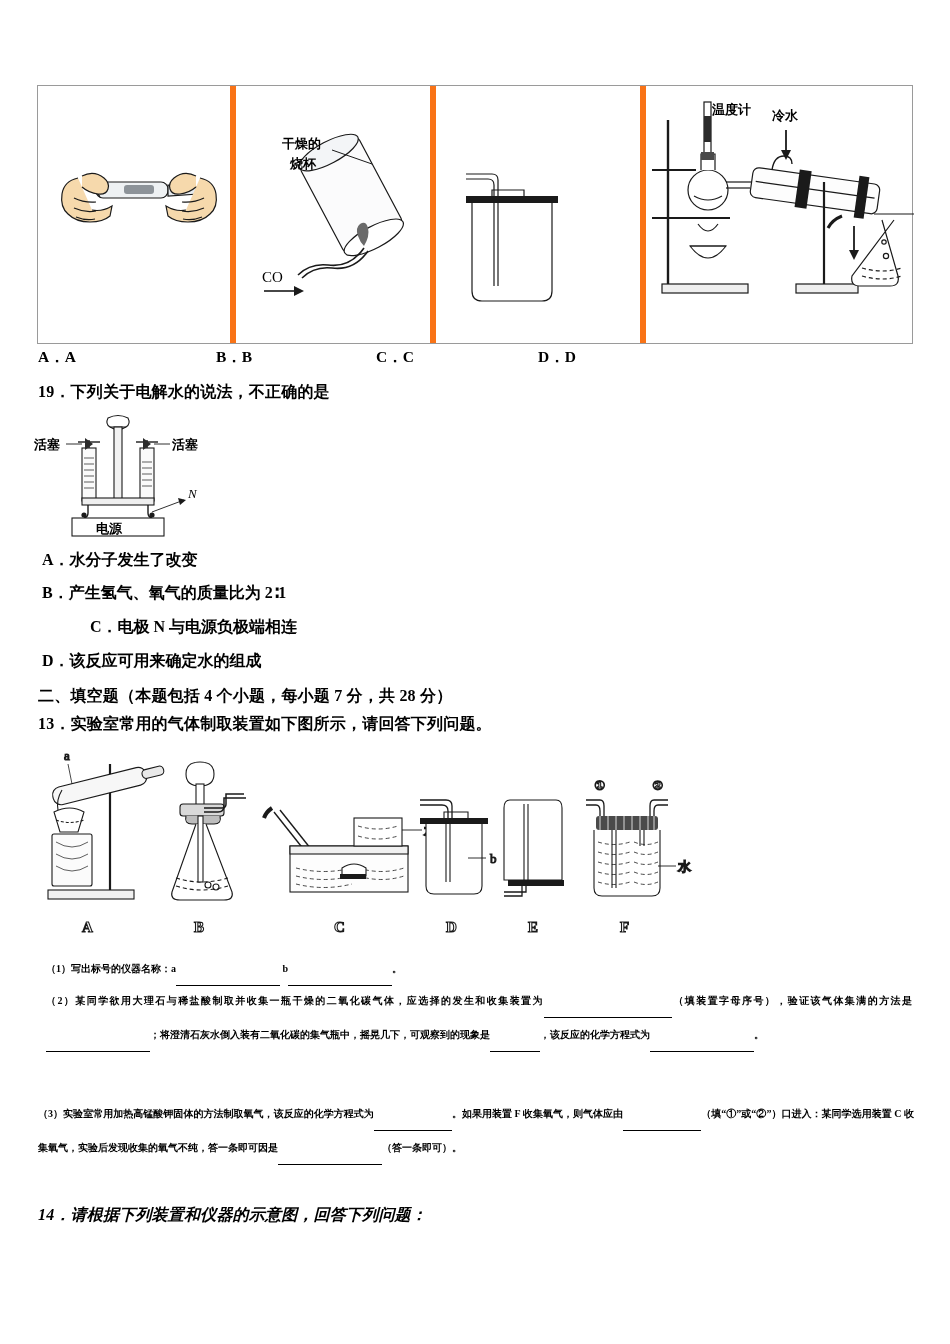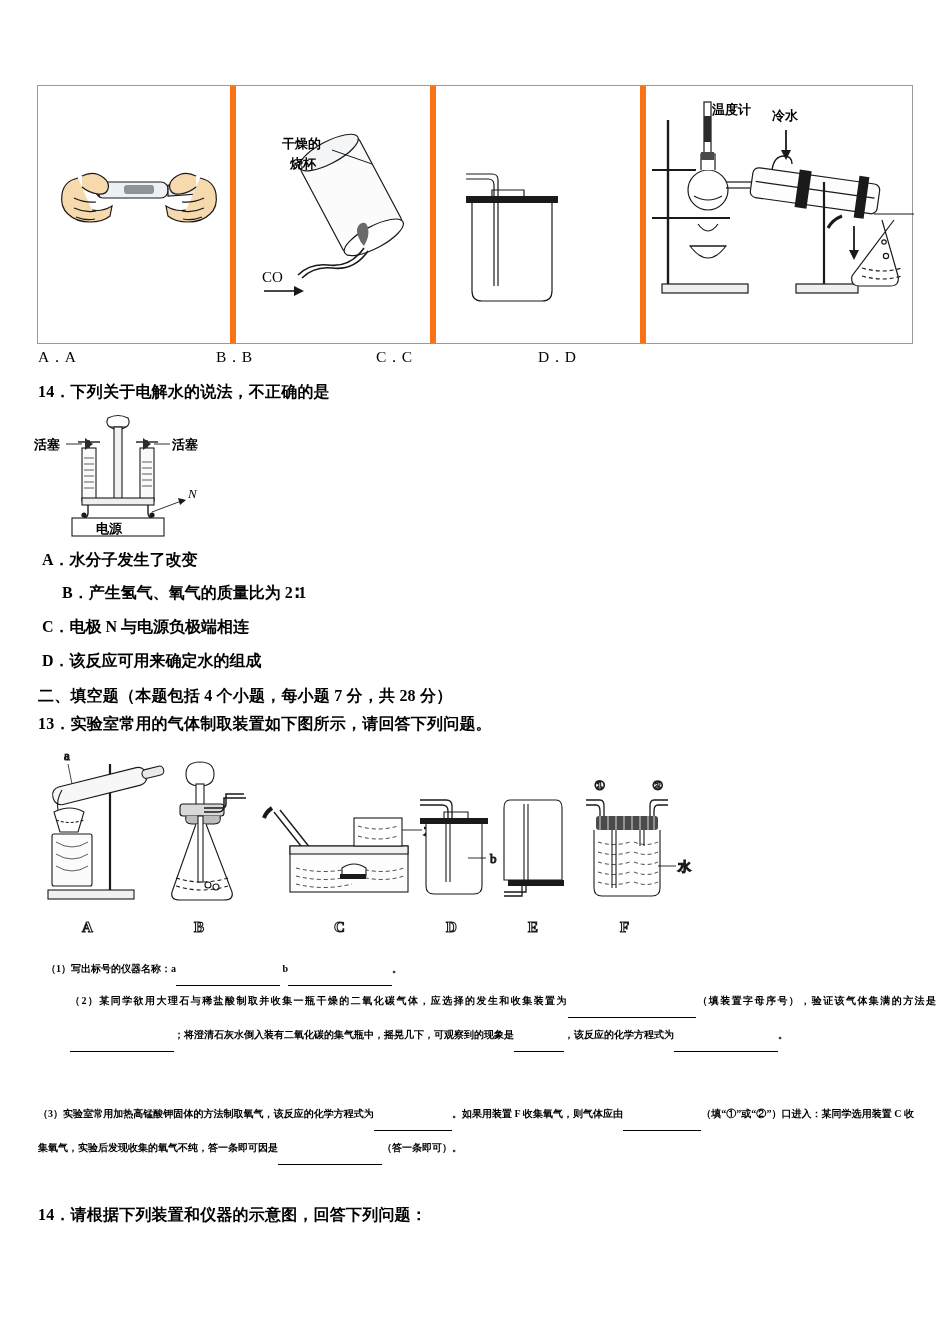--- a/index.html
+++ b/index.html
@@ -22,55 +22,55 @@
   }
   .fig-cell{position:relative;height:100%;box-sizing:border-box;border-right:6px solid #f97316;}
   .fig-cell:last-child{border-right:none;}
   .c1{width:198px;}
   .c2{width:200px;}
   .c3{width:210px;}
   .c4{width:268px;}
 
   .opt-row{
     position:absolute;left:38px;top:347px;width:880px;height:22px;
-    font-weight:normal;font-size:15.5px;
+    font-weight:bold;font-size:15.5px;
   }
   .opt-row span{position:absolute;top:0;white-space:nowrap;}
   .o-a{left:0px;}
   .o-b{left:178px;}
   .o-c{left:338px;}
   .o-d{left:500px;}
 
   
   .q-stem{
     position:absolute;font-size:16px;font-weight:bold;white-space:nowrap;
     letter-spacing:.2px;
   }
   .q12{left:38px;top:382px;}
   .sec-head{left:38px;top:686px;}
   .q13{left:38px;top:714px;}
-  .q14{left:38px;top:1205px;}
+  .q14{left:38px;top:1205px;font-style:italic;}
 
   .choice{
     position:absolute;left:42px;font-size:16px;font-weight:bold;white-space:nowrap;
   }
   .ch-a{top:550px;}
-  .ch-b{top:583px;margin-left:20px;}
-  .ch-c{top:617px;}
+  .ch-b{top:583px;}
+  .ch-c{top:617px;margin-left:48px;}
   .ch-d{top:651px;}
   .choice .lbl{display:inline-block;min-width:26px;}
 
   
   .para{
     position:absolute;font-size:10px;font-weight:bold;
     line-height:34px;text-align:justify;
     letter-spacing:0px;
   }
   .p1{left:46px;top:952px;width:860px;}
-  .p2{left:46px;top:984px;width:866px;margin-left:24px;}
+  .p2{left:46px;top:984px;width:866px;}
   .p3{left:38px;top:1097px;width:876px;}
   .blank{
     display:inline-block;border-bottom:1.3px solid #000;
     vertical-align:bottom;height:15px;
   }
   .b-s{width:50px;}
   .b-m{width:78px;}
   .b-l{width:104px;}
   .b-xl{width:128px;}
 
@@ -212,21 +212,21 @@
     </div>
   </div>
 
   <div class="opt-row">
     <span class="o-a">A．A</span>
     <span class="o-b">B．B</span>
     <span class="o-c">C．C</span>
     <span class="o-d">D．D</span>
   </div>
 
-  <div class="q-stem q12">14．下列关于电解水的说法，不正确的是</div>
+  <div class="q-stem q12">19．下列关于电解水的说法，不正确的是</div>
 
   <div class="fig-electro">
     <svg width="200" height="128" viewBox="0 0 200 128">
       <g fill="none" stroke="#1a1a1a" stroke-width="1.1">
 
         <path d="M76 6 q10 -5 20 0 q3 6 -2 9 h-16 q-5 -3 -2 -9 z" fill="#ffffff"></path>
         <path d="M78 15 q8 5 16 0"></path>
 
         <rect x="82" y="15" width="8" height="74" fill="#f2f2f2"></rect>
 

